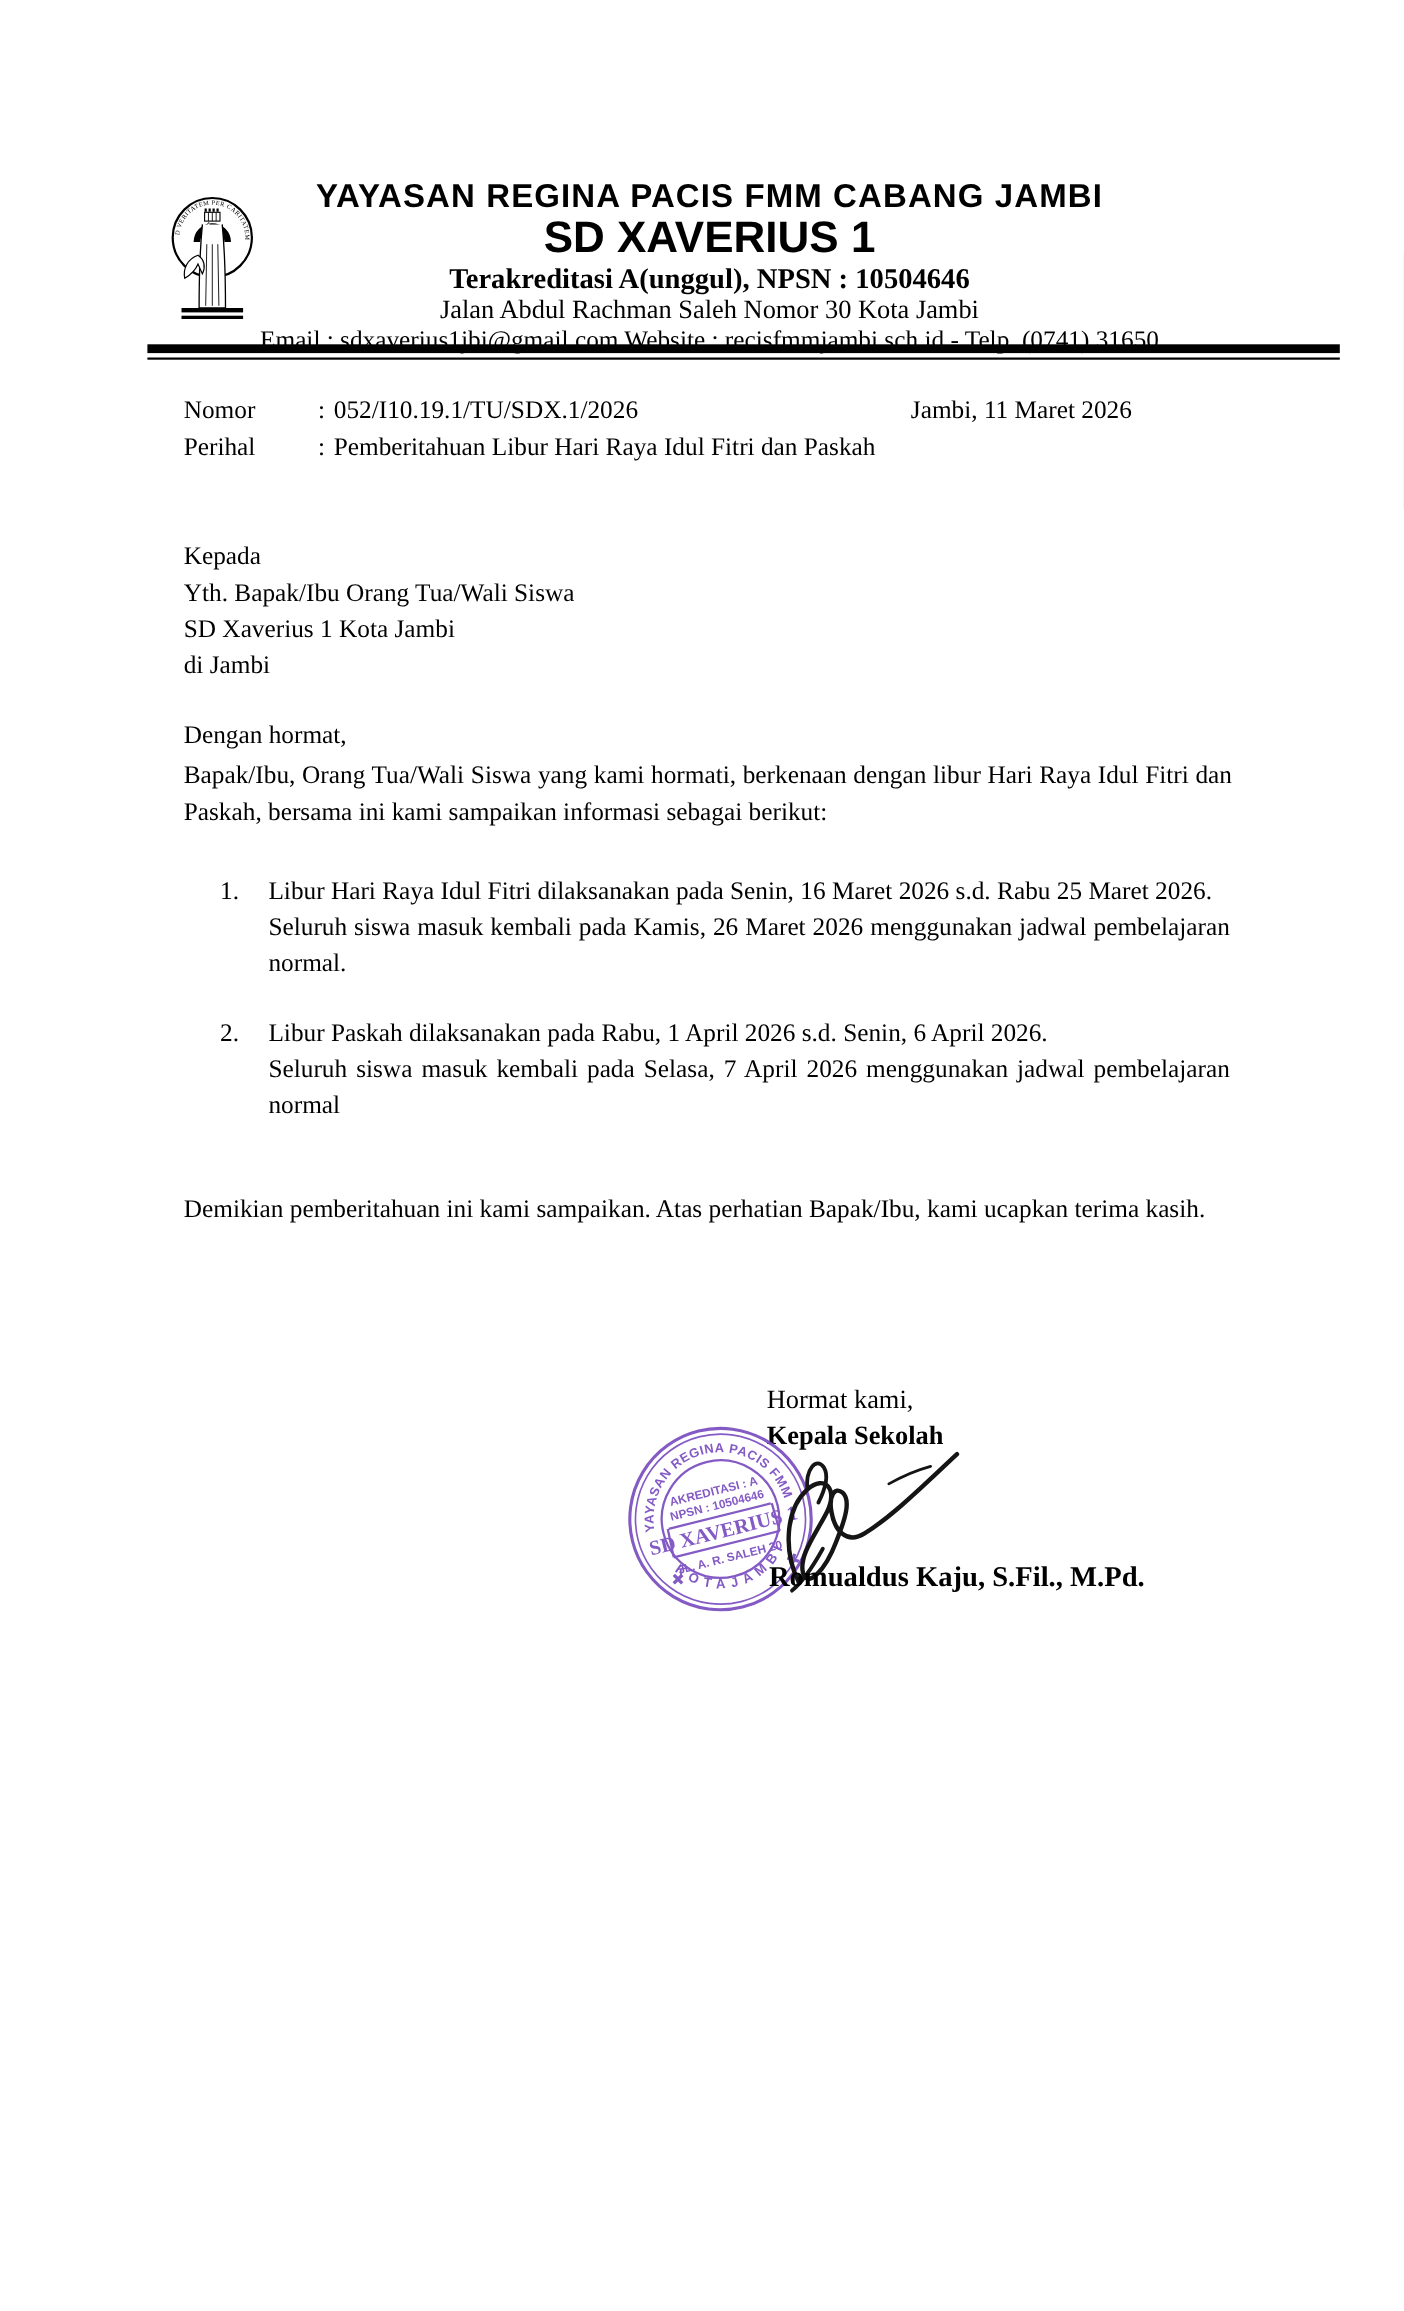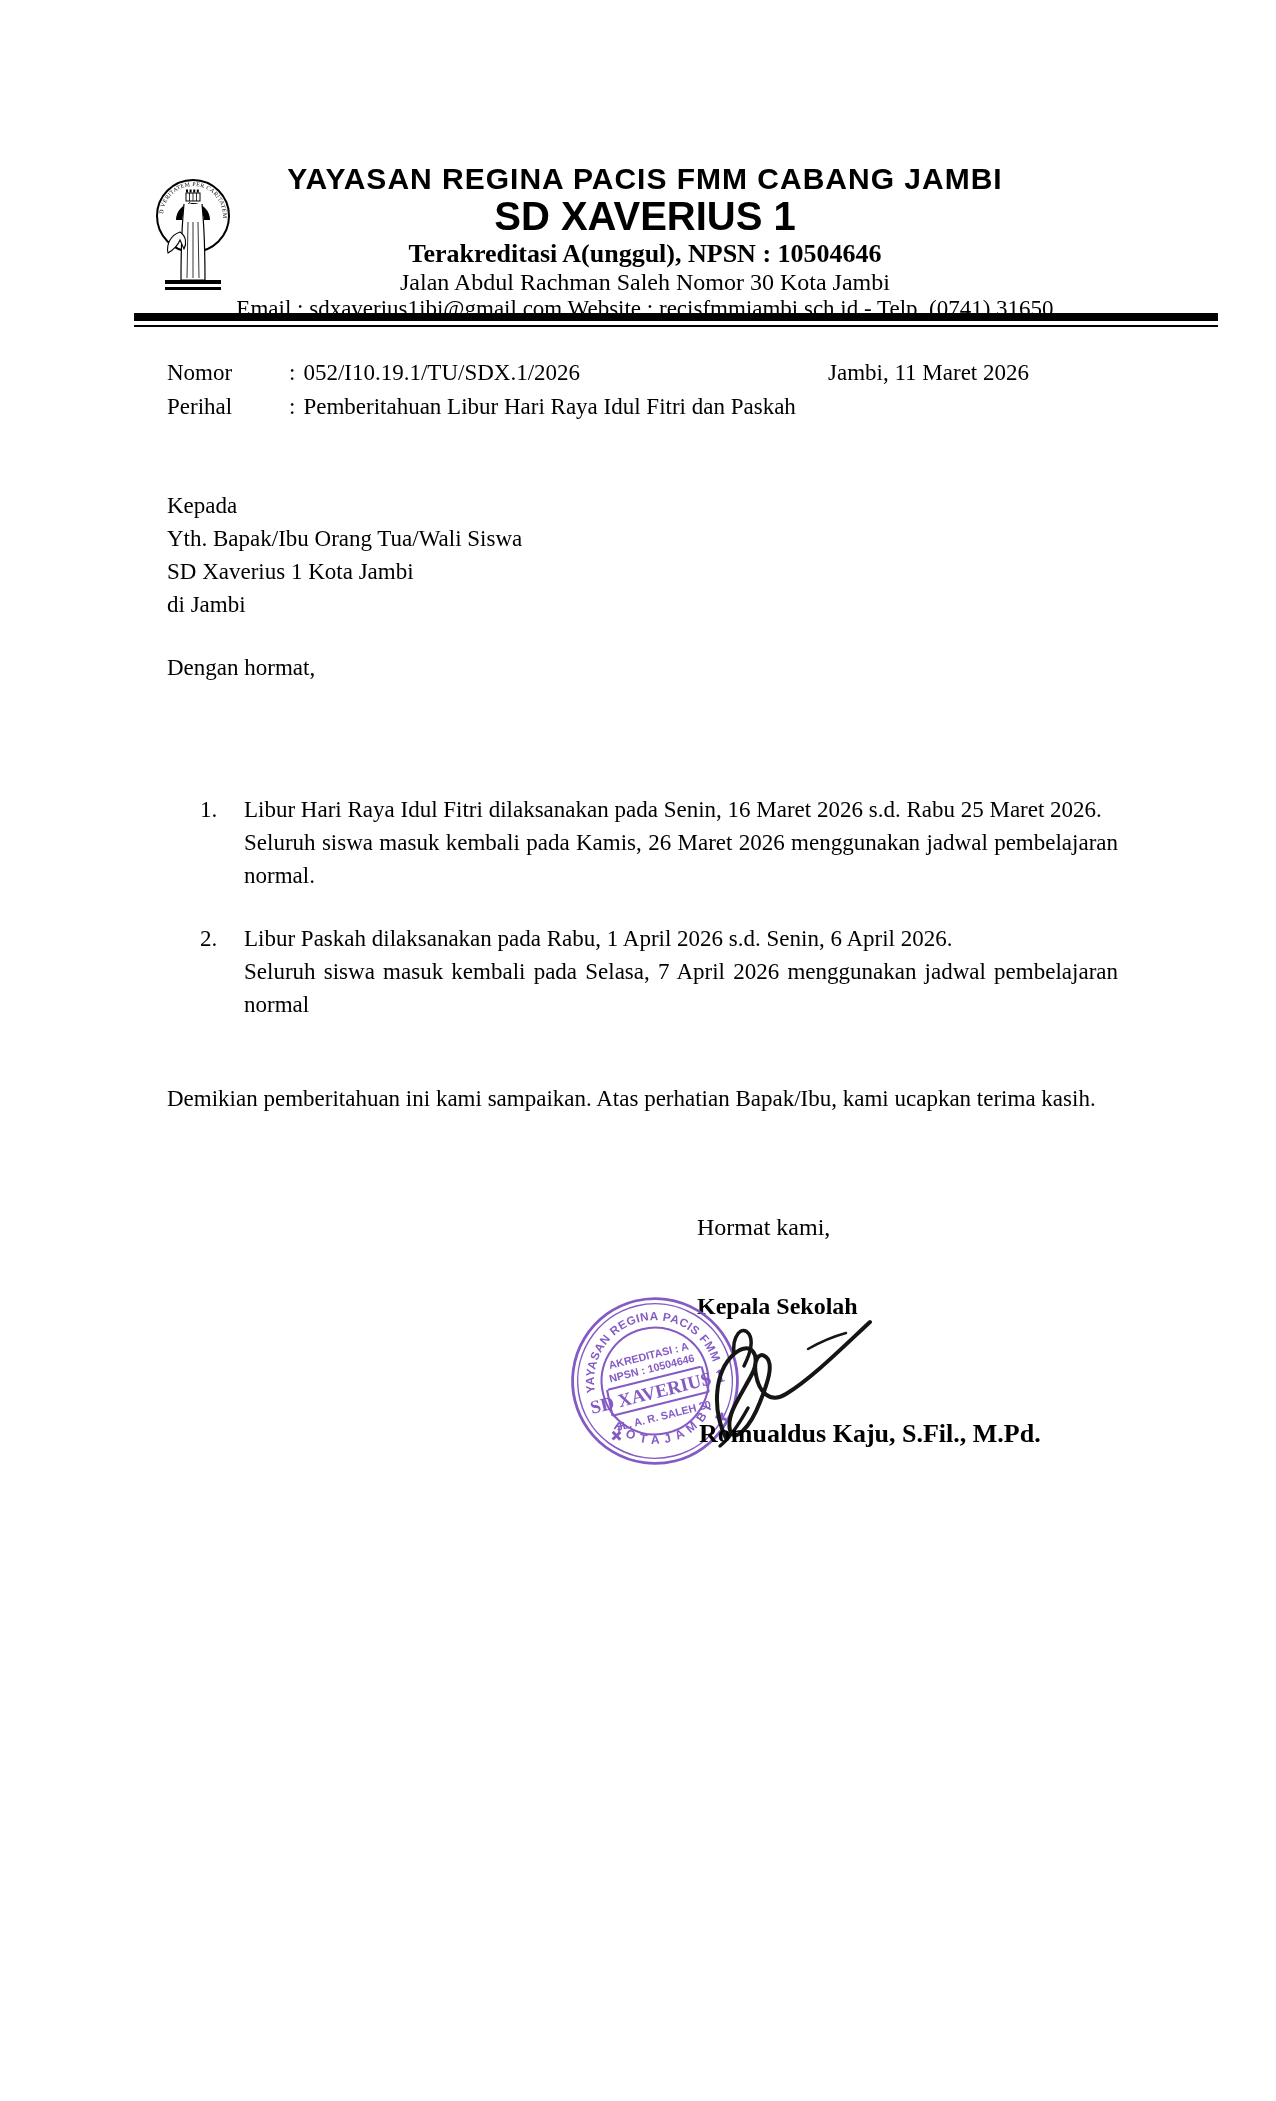--- a/index.html
+++ b/index.html
@@ -30,21 +30,21 @@
   .salutation{position:absolute;left:167px;top:652px;font-size:23px;line-height:32px;}
   .opening{position:absolute;left:167px;top:689px;width:953px;font-size:23px;line-height:32.5px;text-align:justify;}
   .list{position:absolute;left:200px;top:793px;width:918px;font-size:23px;}
   .list-item{display:flex;margin-bottom:30px;}
   .list-item .num{width:44px;flex:0 0 44px;line-height:33px;}
   .list-item .item-body{width:874px;}
   .list-item .item-body p{margin:0;line-height:33px;text-align:justify;}
   .closing{position:absolute;left:167px;top:1083px;width:953px;font-size:23px;line-height:32.5px;text-align:justify;}
   
   .sig-pre{position:absolute;left:697px;font-size:24px;line-height:30px;}
-  .sig-pre1{top:1212px;}
+  .sig-pre1{top:1258px;}
   .sig-pre2{top:1291px;font-weight:bold;}
   .stamp{position:absolute;left:566px;top:1292px;width:178px;height:178px;transform:rotate(-14deg);opacity:.93;}
   .signature-ink{position:absolute;left:692px;top:1310px;width:185px;height:140px;}
   .sig-name{position:absolute;left:699px;top:1419px;font-size:26px;font-weight:bold;white-space:nowrap;}
 </style>
 </head>
 <body>
 
 <div class="page">
 
@@ -103,20 +103,21 @@
   <div class="dateline">Jambi, 11 Maret 2026</div>
 
   <div class="recipient">
     <div>Kepada</div>
     <div>Yth. Bapak/Ibu Orang Tua/Wali Siswa</div>
     <div>SD Xaverius 1 Kota Jambi</div>
     <div>di Jambi</div>
   </div>
 
   <div class="salutation">Dengan hormat,</div>
+  <div class="opening">Bapak/Ibu, Orang Tua/Wali Siswa yang kami hormati, berkenaan dengan libur Hari Raya Idul Fitri dan Paskah, bersama ini kami sampaikan informasi sebagai berikut:</div>
 
   <div class="list">
     <div class="list-item">
       <span class="num">1.</span>
       <div class="item-body">
         <p>Libur Hari Raya Idul Fitri dilaksanakan pada Senin, 16 Maret 2026 s.d. Rabu 25 Maret 2026.</p>
         <p>Seluruh siswa masuk kembali pada Kamis, 26 Maret 2026 menggunakan jadwal pembelajaran normal.</p>
       </div>
     </div>
     <div class="list-item">

